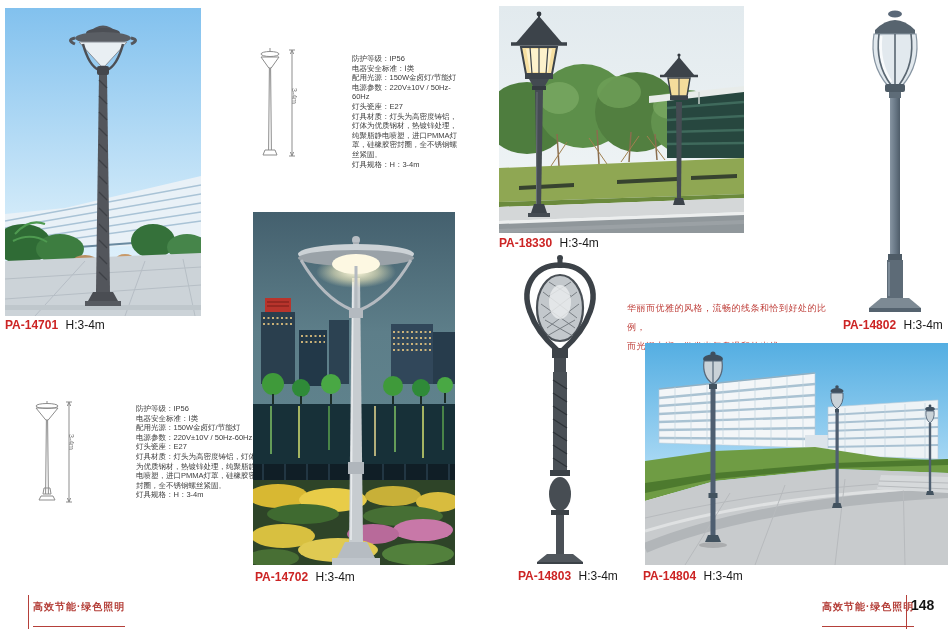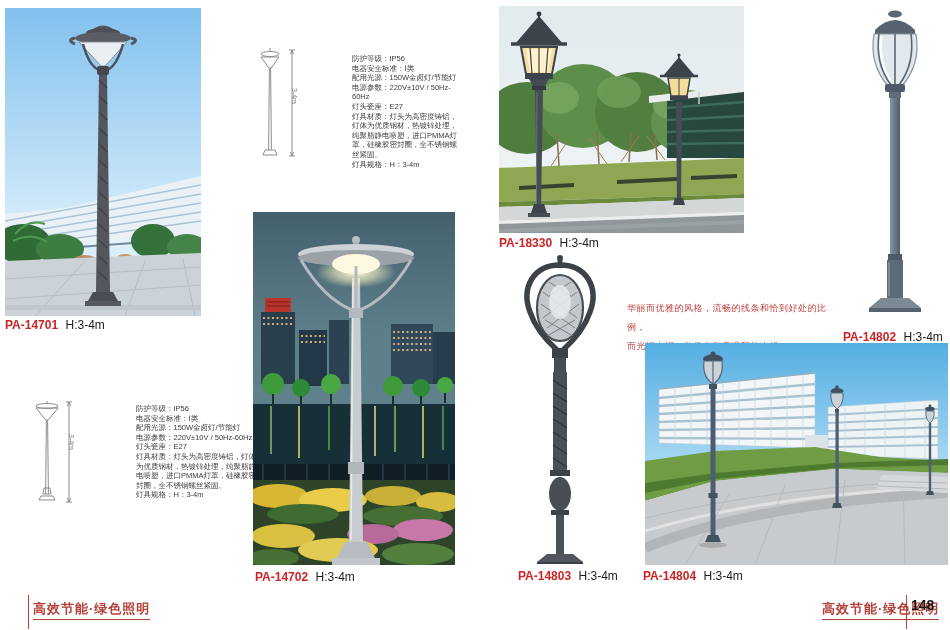--- a/index.html
+++ b/index.html
@@ -10,22 +10,22 @@
   .photo{position:absolute;overflow:hidden;}
   .photo svg{display:block;width:100%;height:100%;}
   .plabel{position:absolute;font-size:12px;white-space:nowrap;}
   .pid{color:#cc2424;font-weight:bold;}
   .ph{color:#1b1b1b;margin-left:4px;}
   .spec-text{position:absolute;font-size:7.5px;line-height:9.6px;color:#3c3c3c;}
   .spec-line{margin:0;padding-left:36px;}
   .desc{position:absolute;font-size:9px;line-height:19px;color:#bf3f3a;letter-spacing:.5px;}
   .dim-label{position:absolute;font-size:7px;color:#7a7a7a;transform:rotate(90deg);transform-origin:left top;white-space:nowrap;}
   .page-num{position:absolute;font-size:14px;font-weight:bold;color:#141414;}
-  .slogan{position:absolute;font-size:13px;font-weight:bold;color:#b5403a;letter-spacing:1px;
-          border-bottom:1px solid #b5403a;padding-bottom:1px;white-space:nowrap;}
+  .slogan{position:absolute;font-size:10px;font-weight:bold;color:#b5403a;letter-spacing:1px;
+          border-bottom:1px solid #b5403a;padding-bottom:12px;white-space:nowrap;}
   .vline{position:absolute;width:1px;background:#b5403a;}
 </style>
 </head>
 <body>
 
 <div class="photo" style="left:5px;top:8px;width:196px;height:308px;">
 <svg viewBox="0 0 196 308">
   <defs>
     <linearGradient id="g1sky" x1="0" y1="0" x2="0" y2="1">
       <stop offset="0" stop-color="#82c1ee"></stop>
@@ -331,21 +331,21 @@
     <rect x="42" y="254" width="16" height="38" fill="#5d6b77"></rect>
     <path d="M44,256 L44,290" stroke="#8795a2" stroke-width="1.5"></path>
   </g>
   <g>
     <polygon points="36,292 64,292 76,302 24,302" fill="#7d8a94"></polygon>
     <rect x="24" y="302" width="52" height="4" fill="#55636f"></rect>
   </g>
 </svg>
 </div>
 
-<div class="plabel" style="left:843px;top:330px;">
+<div class="plabel" style="left:843px;top:318px;">
   <span class="pid">PA-14802</span>
   <span class="ph">H:3-4m</span>
 </div>
 
 <div class="desc" style="left:627px;top:263px;width:205px;margin-top:36px;">
   <div>华丽而优雅的风格，流畅的线条和恰到好处的比例，</div>
   <div>而光泽丰润，散发出气息温和的光线。</div>
 </div>
 
 <div class="photo" style="left:513px;top:252px;width:95px;height:312px;">

